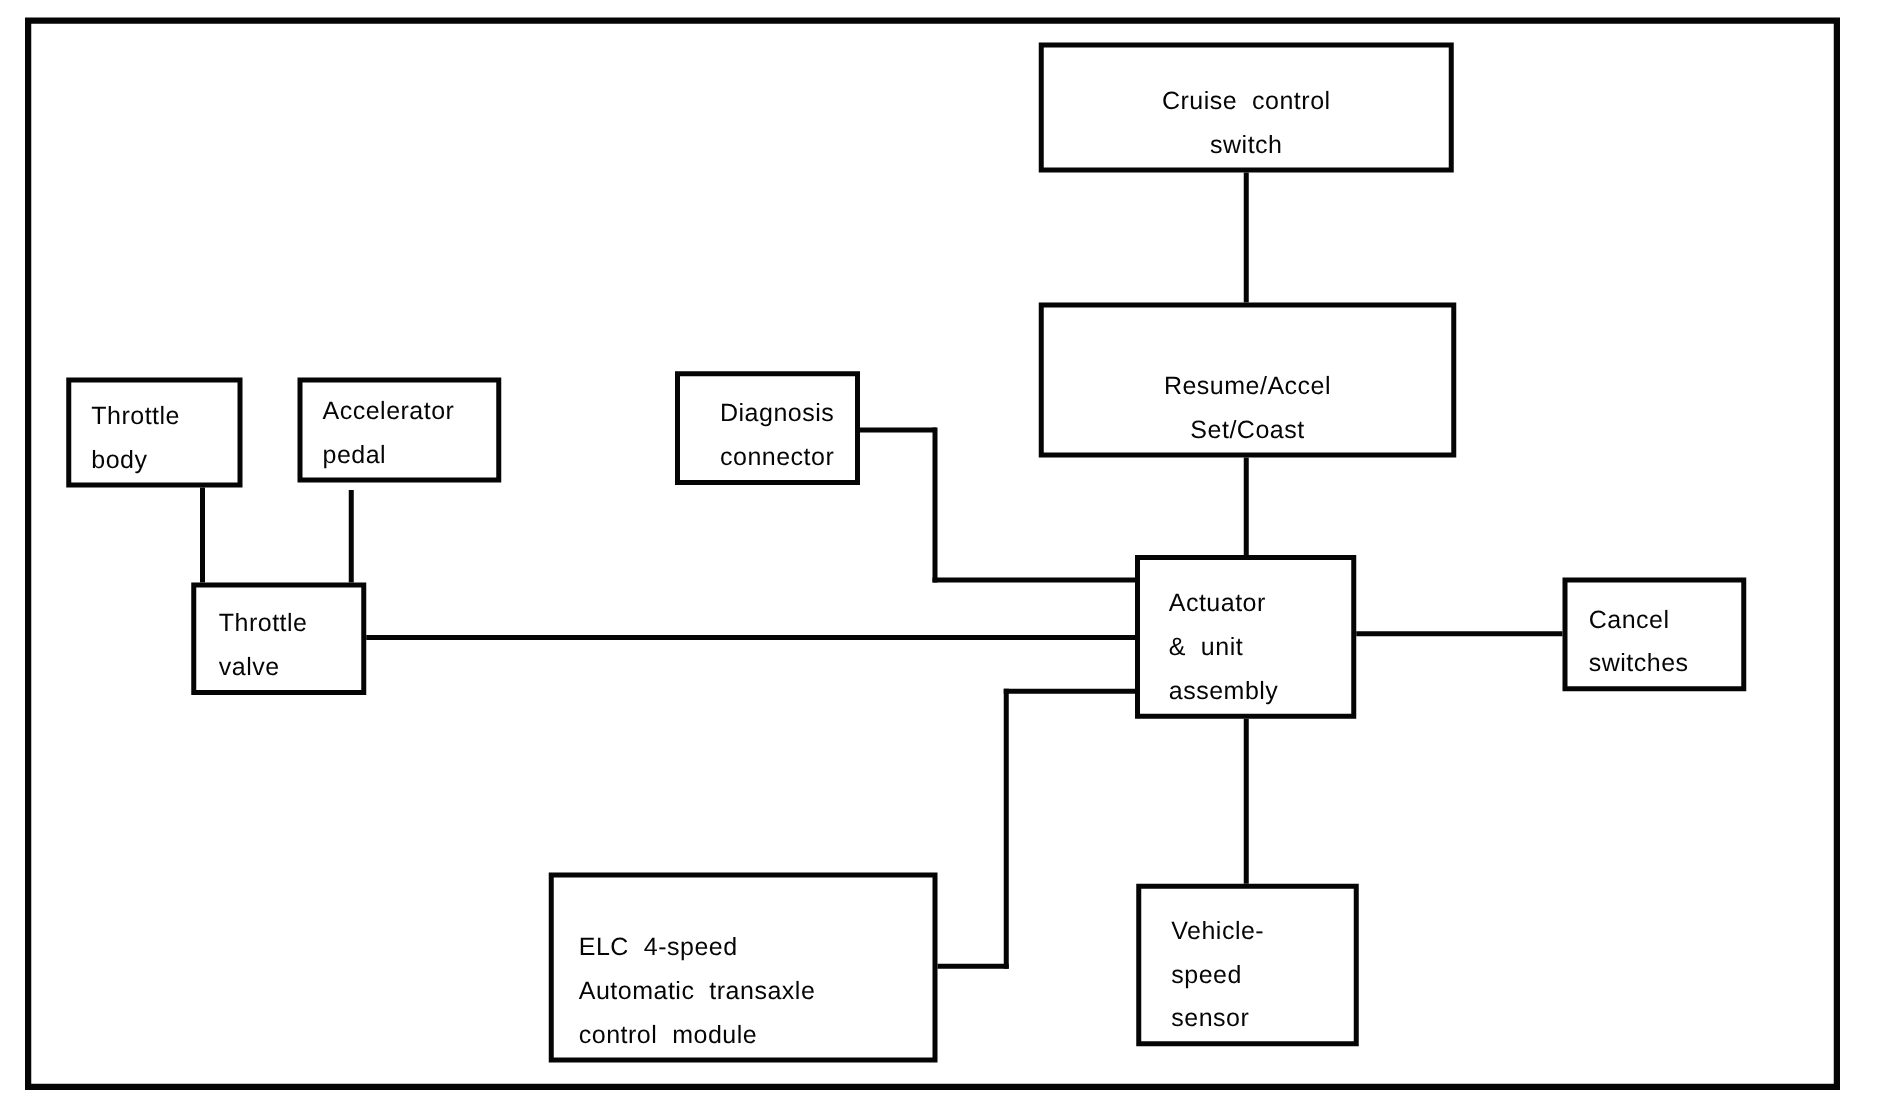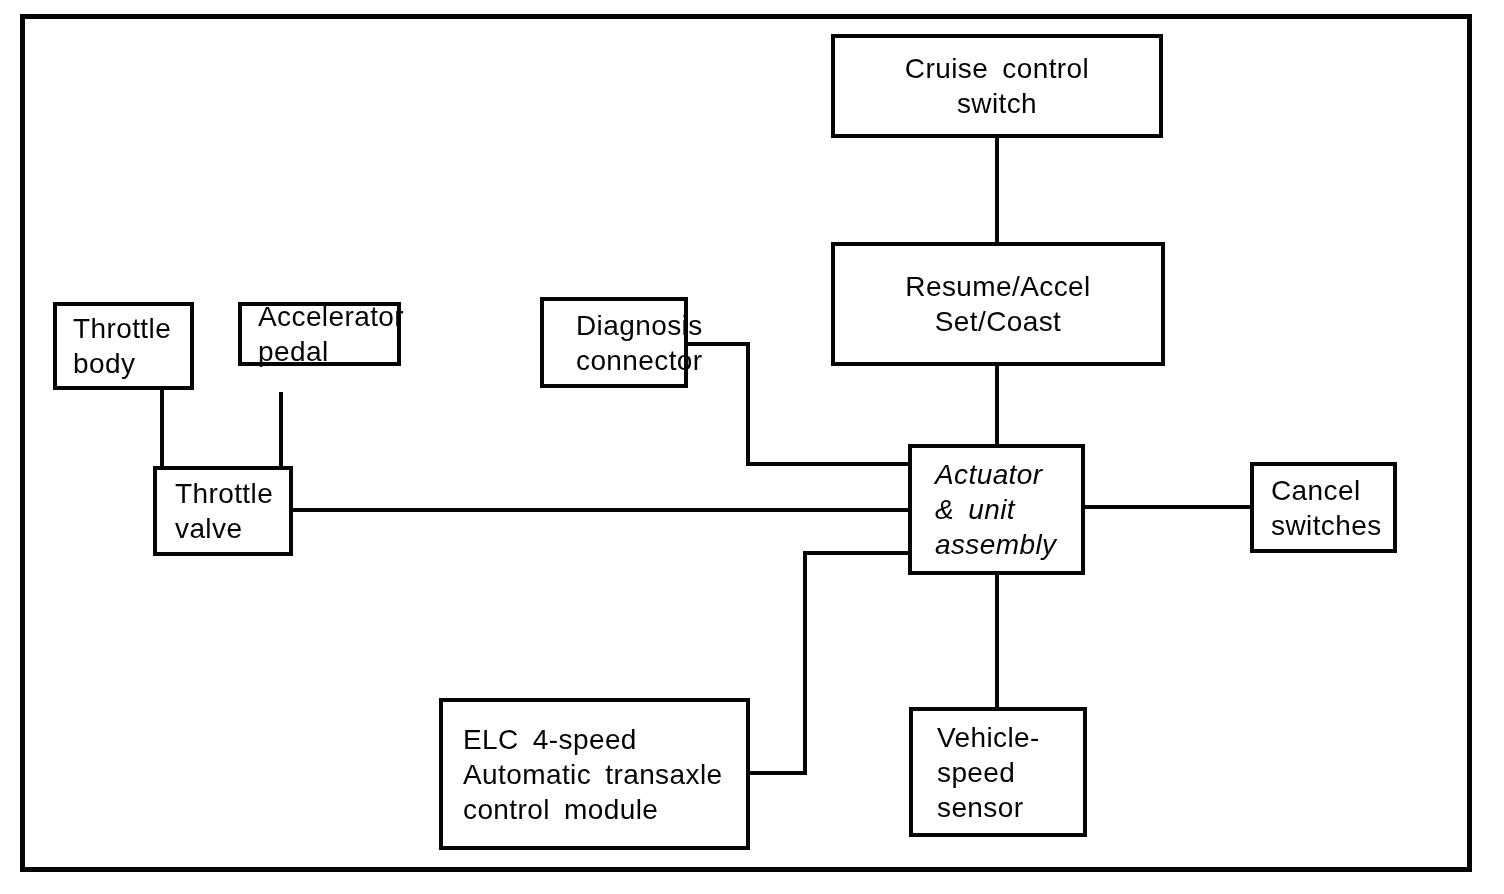--- a/index.html
+++ b/index.html
@@ -24,39 +24,39 @@
     height: 858px;
     border: 5px solid #050505;
     box-sizing: border-box;
   }
   .node {
     position: absolute;
     border: 4px solid #050505;
     box-sizing: border-box;
     background: #ffffff;
     display: flex;
-    align-items: center;
-    font-size: 28px;
+    align-items: flex-end;
+    font-size: 20px;
     line-height: 35px;
     letter-spacing: 0.4px;
     word-spacing: 6px;
     white-space: pre-line;
     z-index: 2;
   }
   .node .lbl { display: block; width: 100%; }
   .node.center { justify-content: center; text-align: center; }
   .node.left   { justify-content: flex-start; text-align: left; }
 
   #node-cruise   { left: 831px; top: 34px;  width: 332px; height: 104px; }
   #node-resume   { left: 831px; top: 242px; width: 334px; height: 124px; }
   #node-tbody    { left: 53px;  top: 302px; width: 141px; height: 88px;  padding-left: 16px; }
-  #node-apedal   { left: 238px; top: 302px; width: 163px; height: 64px;  padding-left: 16px; }
+  #node-apedal   { left: 238px; top: 302px; width: 163px; height: 84px;  padding-left: 16px; }
   #node-diag     { left: 540px; top: 297px; width: 148px; height: 91px;  padding-left: 32px; }
   #node-tvalve   { left: 153px; top: 466px; width: 140px; height: 90px;  padding-left: 18px; }
-  #node-actuator { left: 908px; top: 444px; width: 177px; height: 131px; padding-left: 23px; font-style: italic; }
+  #node-actuator { left: 908px; top: 444px; width: 177px; height: 131px; padding-left: 23px; }
   #node-cancel   { left: 1250px; top: 462px; width: 147px; height: 91px; padding-left: 17px; }
   #node-elc      { left: 439px; top: 698px; width: 311px; height: 152px; padding-left: 20px; }
   #node-vss      { left: 909px; top: 707px; width: 178px; height: 130px; padding-left: 24px; }
 
   .wire {
     position: absolute;
     background: #050505;
     z-index: 1;
   }
   #w-cruise-resume { left: 995px; top: 137px; width: 4px;  height: 107px; }

